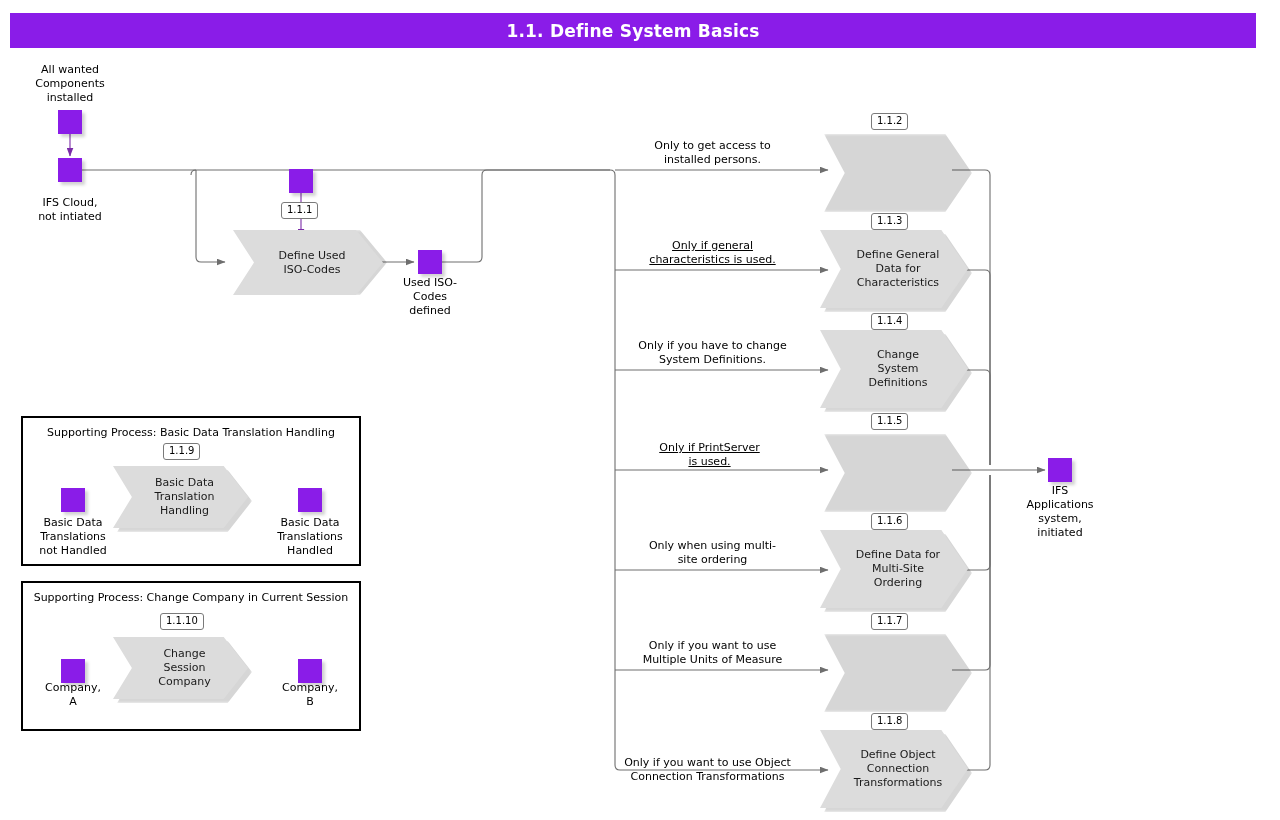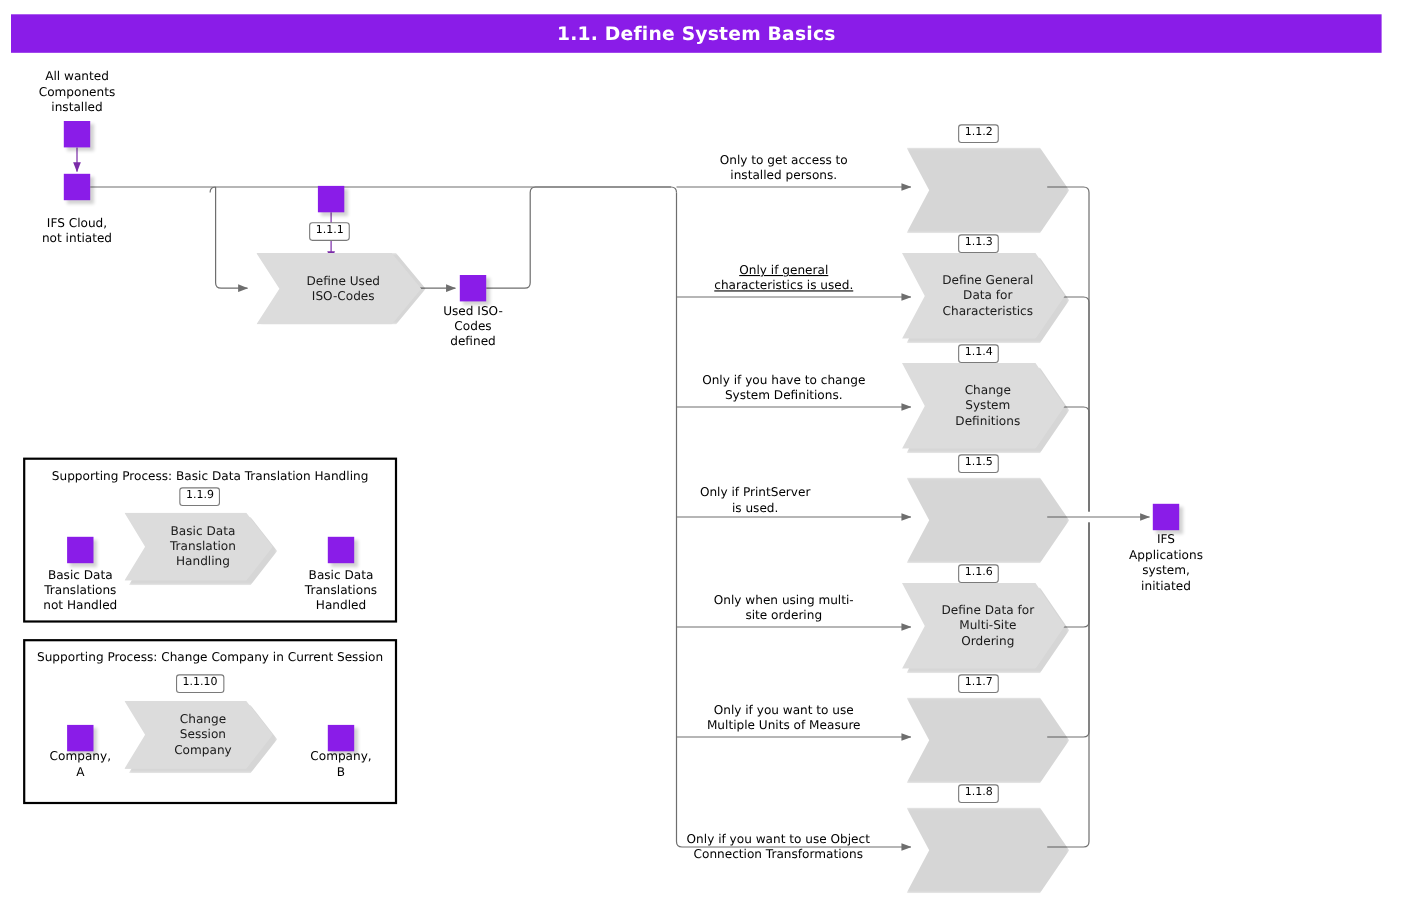--- a/index.html
+++ b/index.html
@@ -214,41 +214,44 @@
 
   <div class="badge" style="left:871px; top:313px;">1.1.4</div>
   <div class="cond" style="left:605px; top:339px; width:215px;">Only if you have to  change
 System Definitions.</div>
   <div class="proc-shadow" style="left:824px; top:334px; width:148px; height:78px;"></div>
   <div class="proc" style="left:820px; top:330px; width:148px; height:78px;">Change
 System
 Definitions</div>
 
   <div class="badge" style="left:871px; top:413px;">1.1.5</div>
-  <div class="cond" style="left:584px; top:441px; width:205px;">Only if PrintServer
+  <div class="cond" style="left:607px; top:441px; width:205px;text-decoration:underline;">Only if PrintServer
 is used.</div>
   <div class="proc-shadow" style="left:824px; top:434px; width:148px; height:78px;"></div>
 
   <div class="badge" style="left:871px; top:513px;">1.1.6</div>
   <div class="cond" style="left:610px; top:539px; width:205px;">Only when using multi-
 site ordering</div>
   <div class="proc-shadow" style="left:824px; top:534px; width:148px; height:78px;"></div>
   <div class="proc" style="left:820px; top:530px; width:148px; height:78px;">Define Data for
 Multi-Site
 Ordering</div>
 
   <div class="badge" style="left:871px; top:613px;">1.1.7</div>
   <div class="cond" style="left:605px; top:639px; width:215px;">Only if you want to use
 Multiple Units of Measure</div>
   <div class="proc-shadow" style="left:824px; top:634px; width:148px; height:78px;"></div>
 
   <div class="badge" style="left:871px; top:713px;">1.1.8</div>
   <div class="cond" style="left:595px; top:756px; width:225px;">Only if you want to use Object
 Connection Transformations</div>
   <div class="proc-shadow" style="left:824px; top:734px; width:148px; height:78px;"></div>
+  <div class="proc" style="left:820px; top:730px; width:148px; height:78px;">Define Object
+Connection
+Transformations</div>
 
   <div class="state" style="left:1048px; top:458px;"></div>
   <div class="state-label" style="left:1016px; top:484px; width:88px;">IFS
 Applications
 system,
 initiated</div>
 
   <div class="group" style="left:21px; top:416px; width:340px; height:150px;"></div>
   <div class="group-title" style="left:21px; top:426px; width:340px;">Supporting Process: Basic Data Translation Handling</div>
   <div class="badge" style="left:163px; top:443px;">1.1.9</div>

